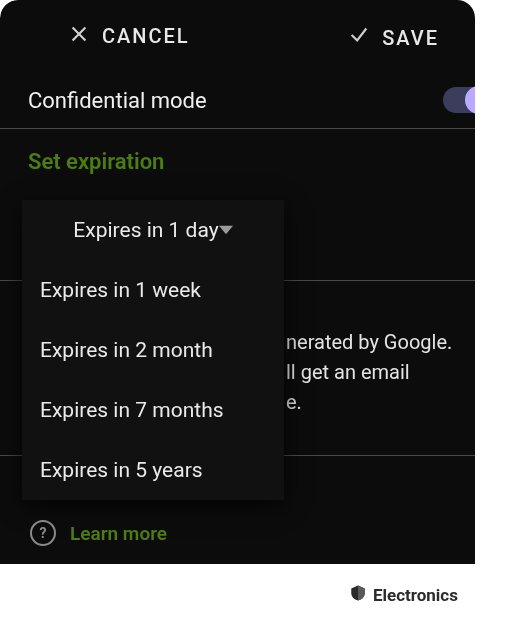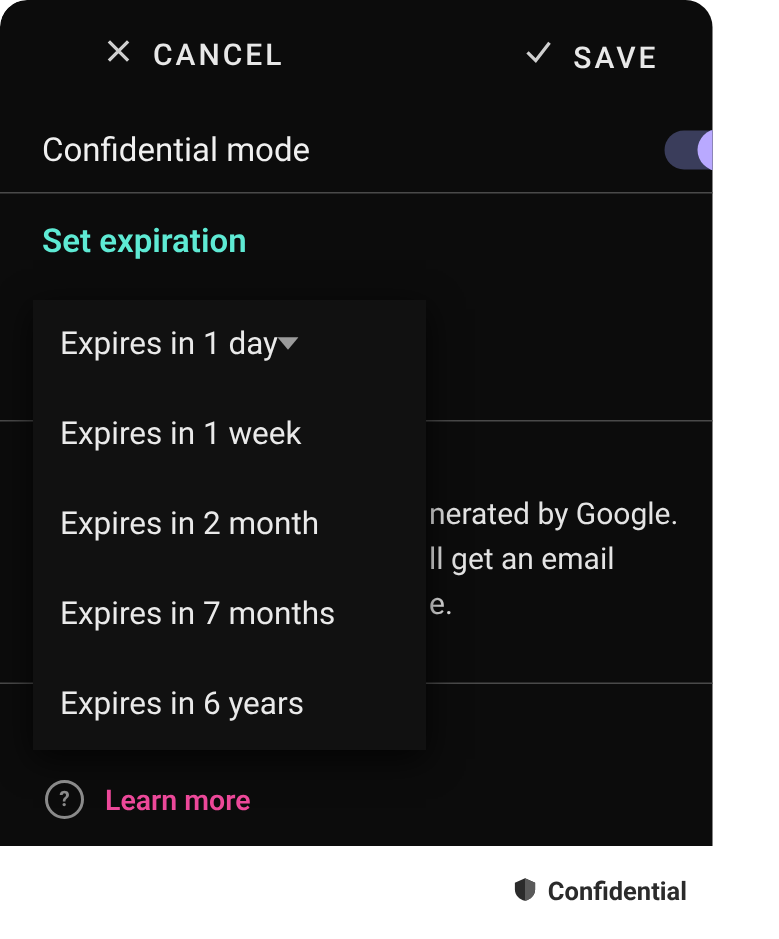--- a/index.html
+++ b/index.html
@@ -9,34 +9,34 @@
   .topbtn{display:flex;align-items:center;gap:12px;color:#e8e8e8;font-size:20px;letter-spacing:2px;font-weight:500;cursor:pointer;}
   .topbtn.cancel{margin-left:68px;}
   .topbtn.save{margin-left:auto;margin-right:80px;align-items:flex-end;}
   .topbtn svg{width:22px;height:22px;stroke:#cfcfcf;stroke-width:2.4;fill:none;}
   .row{display:flex;align-items:center;padding:0 28px;}
   .confrow{height:56px;justify-content:space-between;}
   .label{color:#f0f0f0;font-size:22px;}
   .toggle{width:48px;height:26px;border-radius:13px;background:#3a3d5b;position:relative;}
   .toggle .knob{position:absolute;right:-2px;top:-1px;width:28px;height:28px;border-radius:50%;background:#b9a9ff;}
   .hr{height:1px;background:#4a4a4a;width:100%;}
-  .section-title{color:#5eead4;font-size:22px;font-weight:600;padding:20px 28px 6px 28px;}
+  .section-title{color:#4d7c0f;font-size:22px;font-weight:600;padding:20px 28px 6px 28px;}
   
   .dropdown{position:absolute;left:22px;top:200px;width:262px;background:#111111;box-shadow:0 6px 22px rgba(0,0,0,.75);z-index:4;}
   .dd-item{padding:18px 18px;color:#eaeaea;font-size:21px;cursor:pointer;}
-  .dd-selected{display:flex;align-items:center;justify-content:flex-start;}
+  .dd-selected{display:flex;align-items:center;justify-content:center;}
   .dd-selected .chev svg{width:14px;height:14px;fill:#9b9b9b;}
   
   .behind{position:absolute;left:0;top:265px;width:519px;z-index:1;}
   .desc{color:#e4e4e4;font-size:20px;line-height:30px;padding:62px 28px 0 28px;}
   .desc .clip{display:block;}
   
   .learnrow{position:absolute;left:0;bottom:18px;display:flex;align-items:center;gap:14px;padding-left:30px;z-index:5;}
   .help-icon{width:22px;height:22px;border:2px solid #8a8a8a;border-radius:50%;display:flex;align-items:center;justify-content:center;color:#8a8a8a;font-size:14px;font-weight:700;}
-  .learn{color:#ec4899;font-size:19px;font-weight:600;cursor:pointer;}
+  .learn{color:#4d7c0f;font-size:19px;font-weight:600;cursor:pointer;}
   .hr.mid{position:absolute;left:0;top:280px;width:519px;z-index:0;}
   .hr.low{position:absolute;left:0;top:455px;width:519px;z-index:0;}
   
   .footer{position:absolute;left:0;bottom:0;width:519px;height:62px;background:#fff;display:flex;align-items:center;justify-content:flex-end;padding-right:14px;box-sizing:border-box;}
   .brand{display:flex;align-items:center;gap:6px;color:#2b2b2b;font-size:17px;}
   .brand svg{width:18px;height:18px;fill:#2b2b2b;}
   .brand .hub{color:#7a7a7a;font-weight:400;margin-left:10px;}
 </style>
 </head>
 <body>
@@ -96,36 +96,36 @@
       <div class="dd-item">
         <span>Expires in 1 week</span>
       </div>
       <div class="dd-item">
         <span>Expires in 2 month</span>
       </div>
       <div class="dd-item">
         <span>Expires in 7 months</span>
       </div>
       <div class="dd-item">
-        <span>Expires in 6 years</span>
+        <span>Expires in 5 years</span>
       </div>
     </div>
 
     <div class="learnrow">
       <div class="help-icon">?</div>
       <span class="learn">Learn more</span>
     </div>
 
   </div>
 
   <div class="footer">
     <div class="brand">
       <span>
         <svg viewBox="0 0 24 24">
             <path d="M12 2 L21 6 V12 C21 17 17 21 12 22 C7 21 3 17 3 12 V6 Z M12 2 V22" fill="#2b2b2b"></path>
             <path d="M12 2 L21 6 V12 C21 17 17 21 12 22 V2 Z" fill="#5a5a5a"></path>
           </svg>
       </span>
-      <b>Confidential</b>
+      <b>Electronics</b>
       <span class="hub">Hub</span>
     </div>
   </div>
 </div>
 
 </body></html>

